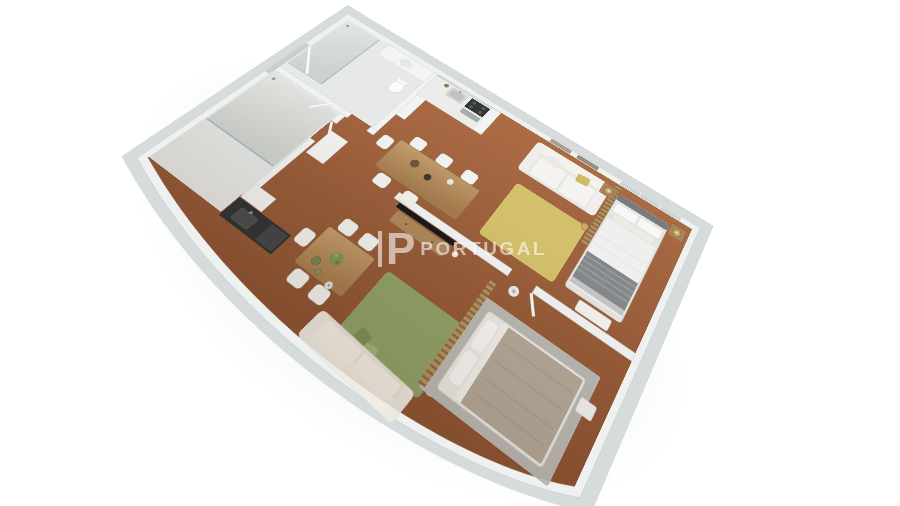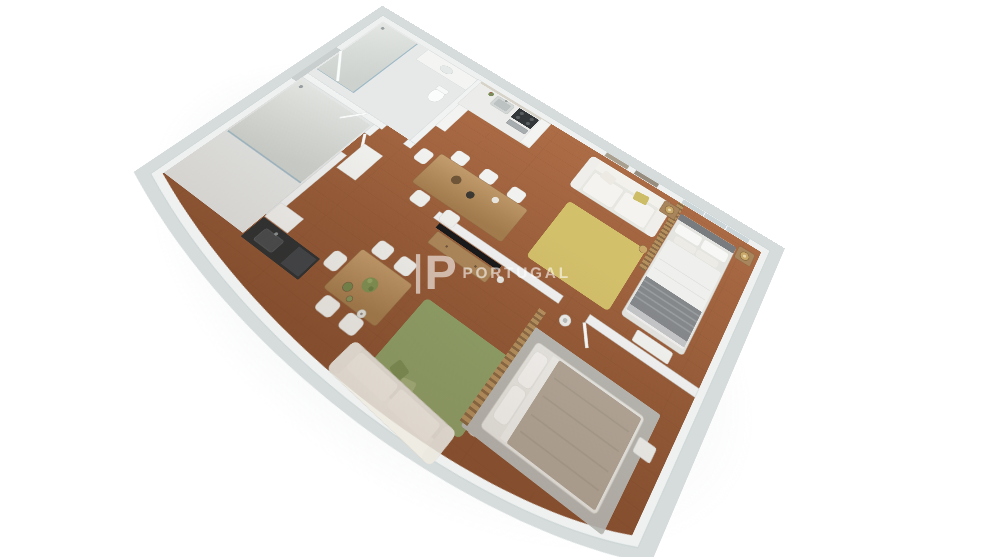--- a/index.html
+++ b/index.html
@@ -17,21 +17,21 @@
   .watermark{
     position:absolute;left:378px;top:231px;display:flex;align-items:center;gap:7px;
     color:var(--watermark-text,rgba(255,255,255,0.58));
     pointer-events:none;user-select:none;z-index:10;
   }
   .wm-logo{
     font-size:44px;font-weight:bold;line-height:0.82;letter-spacing:-2px;
     border-left:4px solid currentColor;padding-left:4px;
   }
   .wm-lines{display:flex;flex-direction:column;}
-  .wm-line{font-size:14px;font-weight:bold;letter-spacing:2.5px;line-height:1.1;white-space:nowrap;}
+  .wm-line{font-size:19px;font-weight:bold;letter-spacing:2.5px;line-height:1.1;white-space:nowrap;}
 </style>
 </head>
 <body style="background: rgb(255, 255, 255);">
 
 <div id="stage">
 
   <svg id="plan-svg" width="1000" height="700" viewBox="0 0 1000 700">
     <defs>
       <radialGradient id="shadowGrad" cx="50%" cy="50%" r="50%">
         <stop offset="0%" stop-color="rgba(100,115,115,0.13)"></stop>

